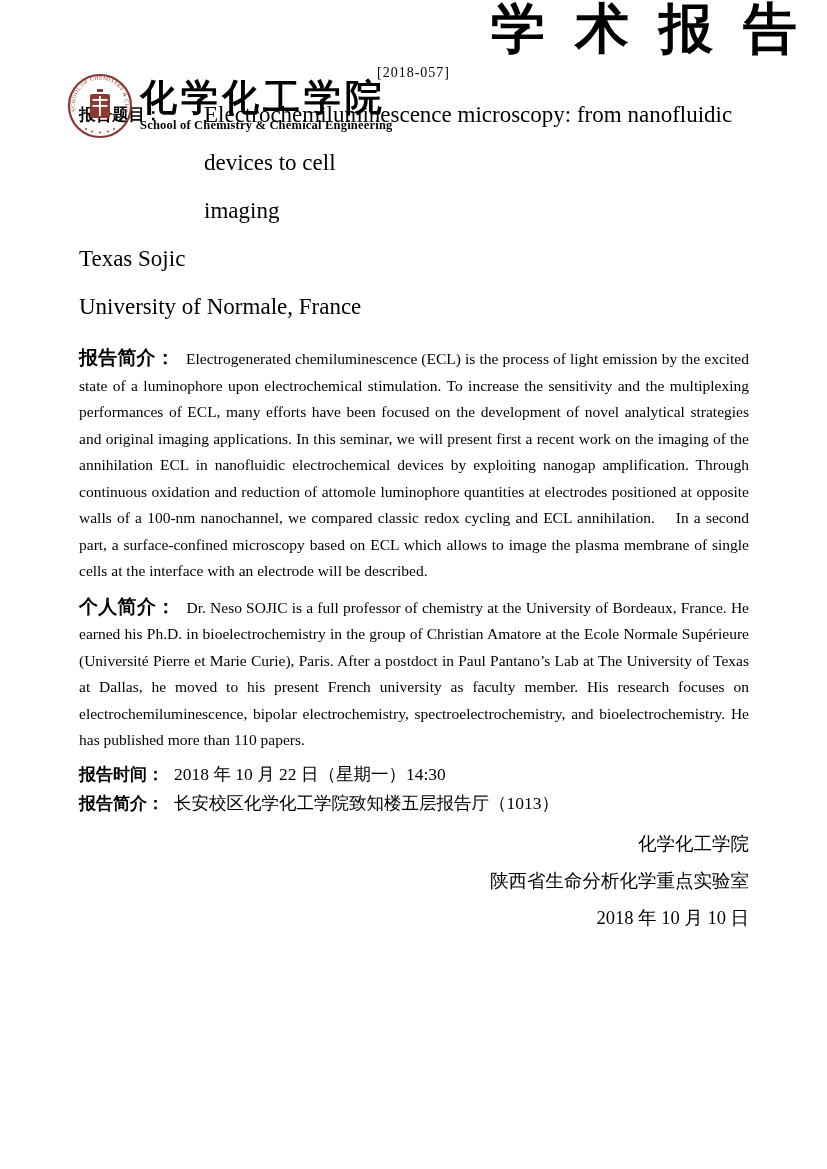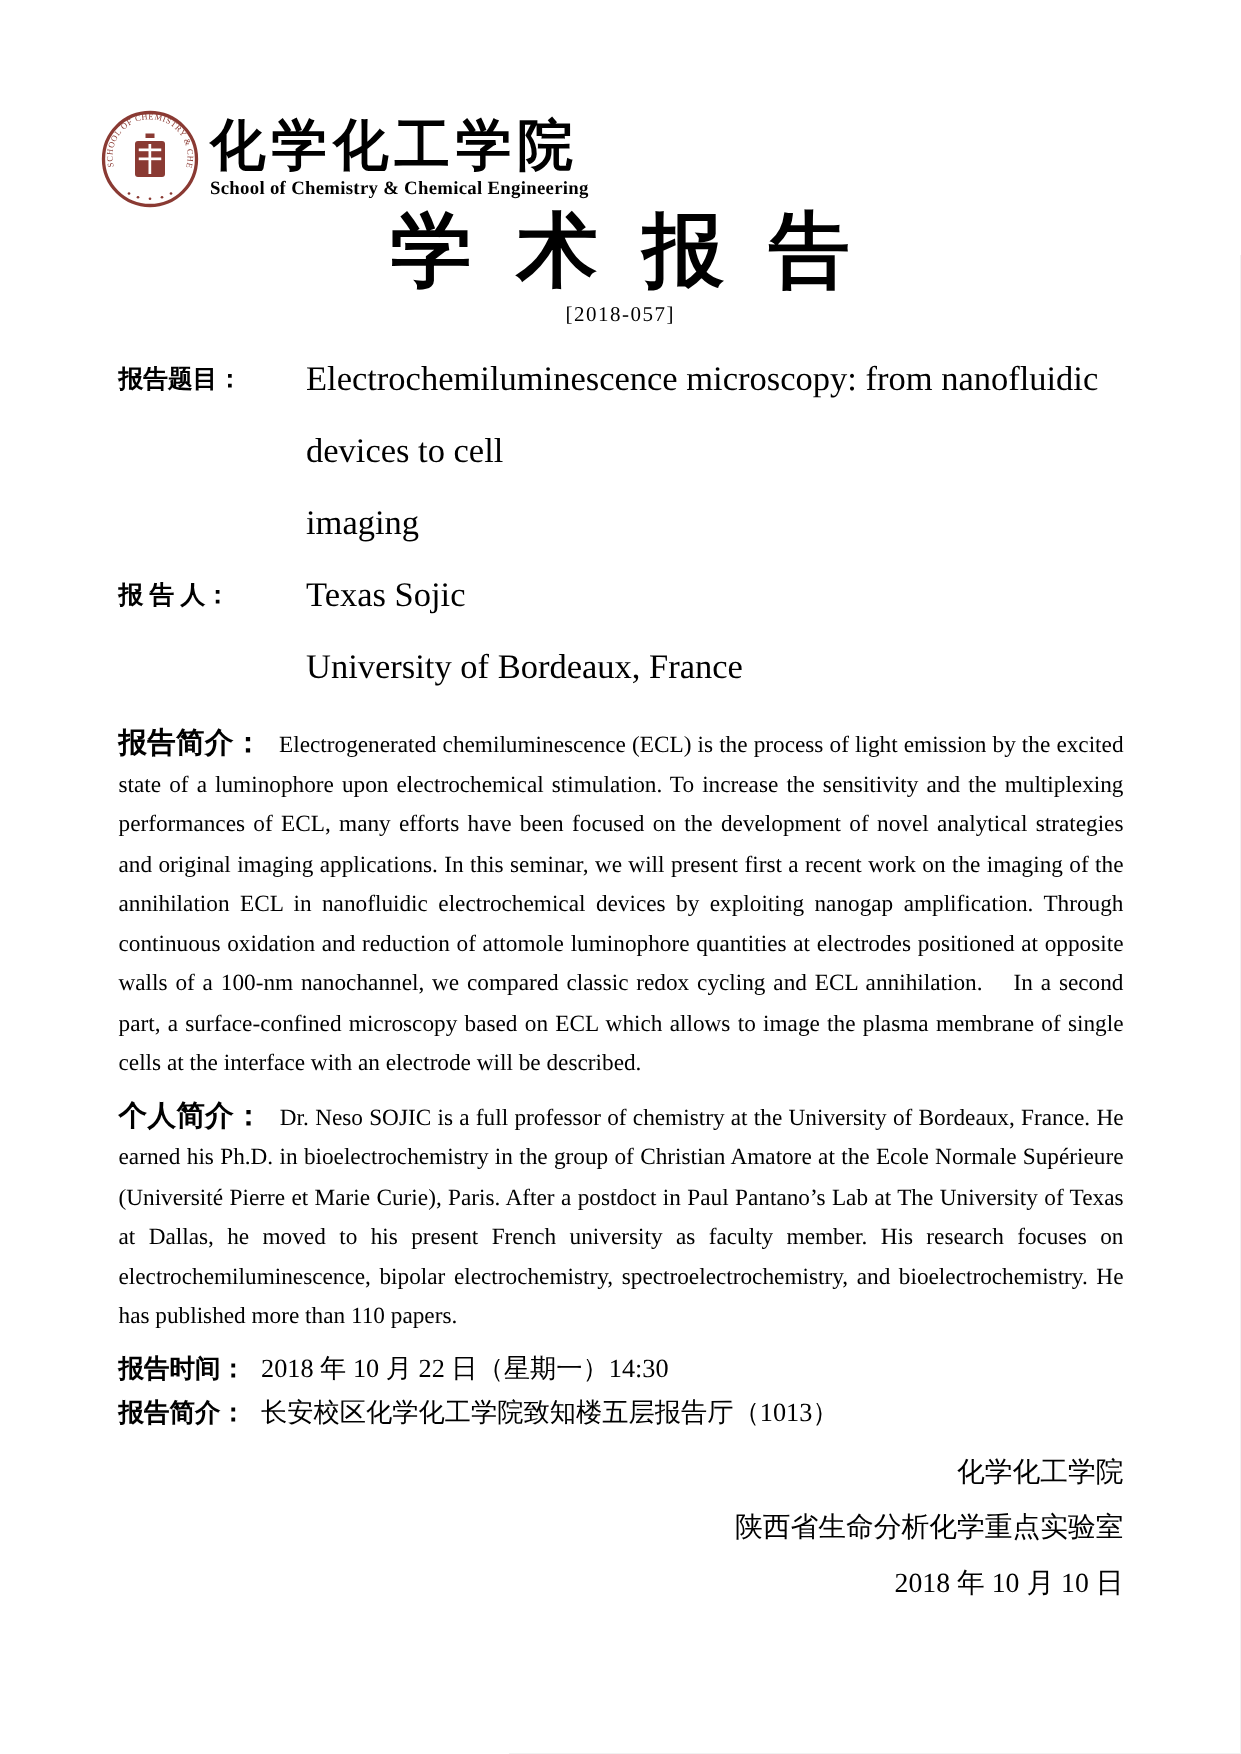--- a/index.html
+++ b/index.html
@@ -27,22 +27,21 @@
     font-family:"Liberation Serif","DejaVu Serif",serif;
     line-height:1.05;
   }
   .college-en {
     font-size:12.5px; font-weight:bold; letter-spacing:0.2px;
     margin-top:1px;
   }
 
   
   .main-title {
-    padding-top:138px;
-    text-align:center;
+    text-align:right;
     font-size:54px; font-weight:900;
     letter-spacing:30px; text-indent:30px;
     line-height:1.1;
   }
   .report-number {
     text-align:center;
     font-size:14px;
     letter-spacing:1px;
     margin-top:6px;
   }
@@ -125,24 +124,23 @@
 
     <div class="fields">
       <div class="field-row">
         <div class="field-label">报告题目：</div>
         <div class="field-content">
           <div>Electrochemiluminescence microscopy: from nanofluidic devices to cell</div>
           <div>imaging</div>
         </div>
       </div>
       <div class="field-row">
-        <div class="field-label">报 告 人：</div>
         <div class="field-content">
           <div>Texas Sojic</div>
-          <div>University of Bordeaux, France</div>
+          <div>University of Normale, France</div>
         </div>
       </div>
     </div>
 
     <p class="para abstract"><span class="para-label">报告简介：</span><span>Electrogenerated chemiluminescence (ECL) is the process of light emission by the excited state of a luminophore upon electrochemical stimulation. To increase the sensitivity and the multiplexing performances of ECL, many efforts have been focused on the development of novel analytical strategies and original imaging applications. In this seminar, we will present first a recent work on the imaging of the annihilation ECL in nanofluidic electrochemical devices by exploiting nanogap amplification. Through continuous oxidation and reduction of attomole luminophore quantities at electrodes positioned at opposite walls of a 100-nm nanochannel, we compared classic redox cycling and ECL annihilation.  In a second part, a surface-confined microscopy based on ECL which allows to image the plasma membrane of single cells at the interface with an electrode will be described.</span></p>
 
     <p class="para bio"><span class="para-label">个人简介：</span><span>Dr. Neso SOJIC is a full professor of chemistry at the University of Bordeaux, France. He earned his Ph.D. in bioelectrochemistry in the group of Christian Amatore at the Ecole Normale Supérieure (Université Pierre et Marie Curie), Paris. After a postdoct in Paul Pantano’s Lab at The University of Texas at Dallas, he moved to his present French university as faculty member. His research focuses on electrochemiluminescence, bipolar electrochemistry, spectroelectrochemistry, and bioelectrochemistry. He has published more than 110 papers.</span></p>
 
     <div class="meta">
       <div class="meta-row">

